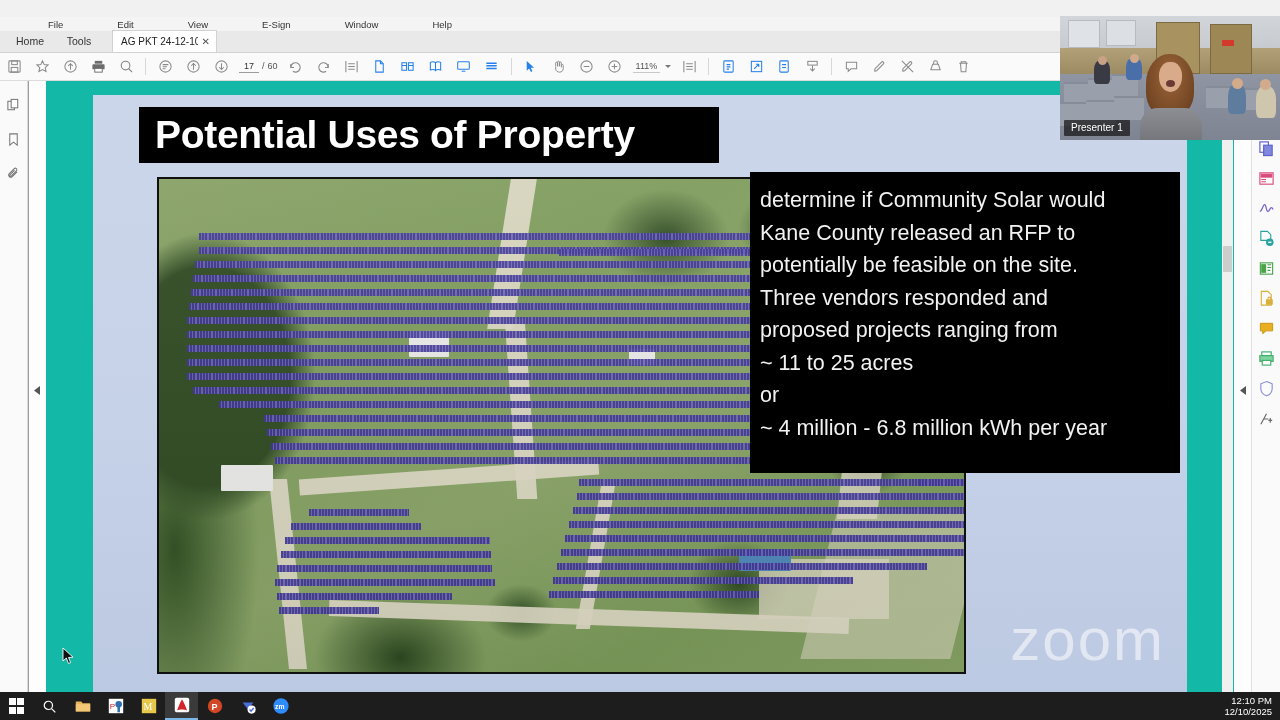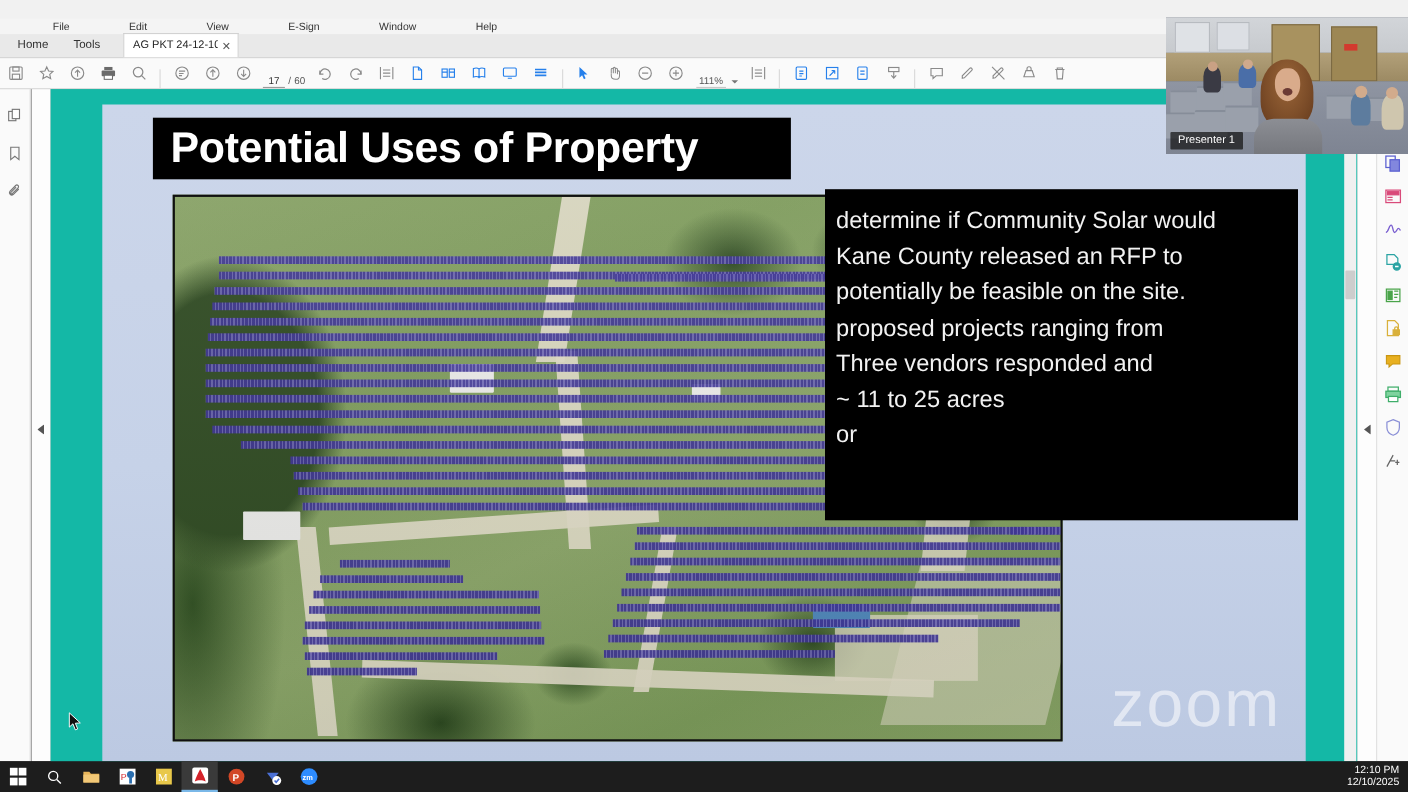--- a/index.html
+++ b/index.html
@@ -53,21 +53,21 @@
     padding: 0 6px 0 8px; font-size: 10px; color: #222;
     border: 1px solid #d2d2d2; border-bottom: none;
   }
   .tab-doc .lbl { overflow: hidden; white-space: nowrap; }
   .tab-doc .x { font-size: 10px; color: #555; margin-left: 4px; }
 
   
   .toolbar {
     position: absolute; left: 0; top: 53px; width: 1140px; height: 28px;
     background: #fafafa; border-bottom: 1px solid #dcdcdc;
-    display: flex; align-items: flex-end;
+    display: flex; align-items: center;
   }
   .tb { width: 28px; height: 28px; display: flex; align-items: center; justify-content: center; }
   .tb svg { display: block; }
   .tb-sep { width: 1px; height: 17px; background: #d8d8d8; margin: 0 5px; }
   .pagebox {
     display: flex; align-items: baseline; gap: 3px; font-size: 9px; color: #555;
     margin: 0 4px; white-space: nowrap;
   }
   .pagebox .cur {
     border-bottom: 1px solid #9a9a9a; padding: 0 5px 1px 5px; color: #333;
@@ -558,24 +558,25 @@
               <div class="panelrow" style="left:760px;top:300px;width:48px;"></div>
 
               <div class="photo-shade"></div>
             </div>
           </div>
 
           <div class="callout">
             <div class="ln">determine if Community Solar would</div>
             <div class="ln">Kane County released an RFP to</div>
             <div class="ln">potentially be feasible on the site.</div>
+            <div class="ln">Three vendors responded and</div>
             <div class="ln">proposed projects ranging from</div>
-            <div class="ln">Three vendors responded and</div>
             <div class="ln">~ 11 to 25 acres</div>
             <div class="ln">or</div>
+            <div class="ln">~ 4 million - 6.8 million kWh per year</div>
           </div>
 
           <div class="wm-zoom">zoom</div>
         </div>
 
       </div>
 
       <div class="vscroll"></div>
       <div class="vthumb"></div>
 

